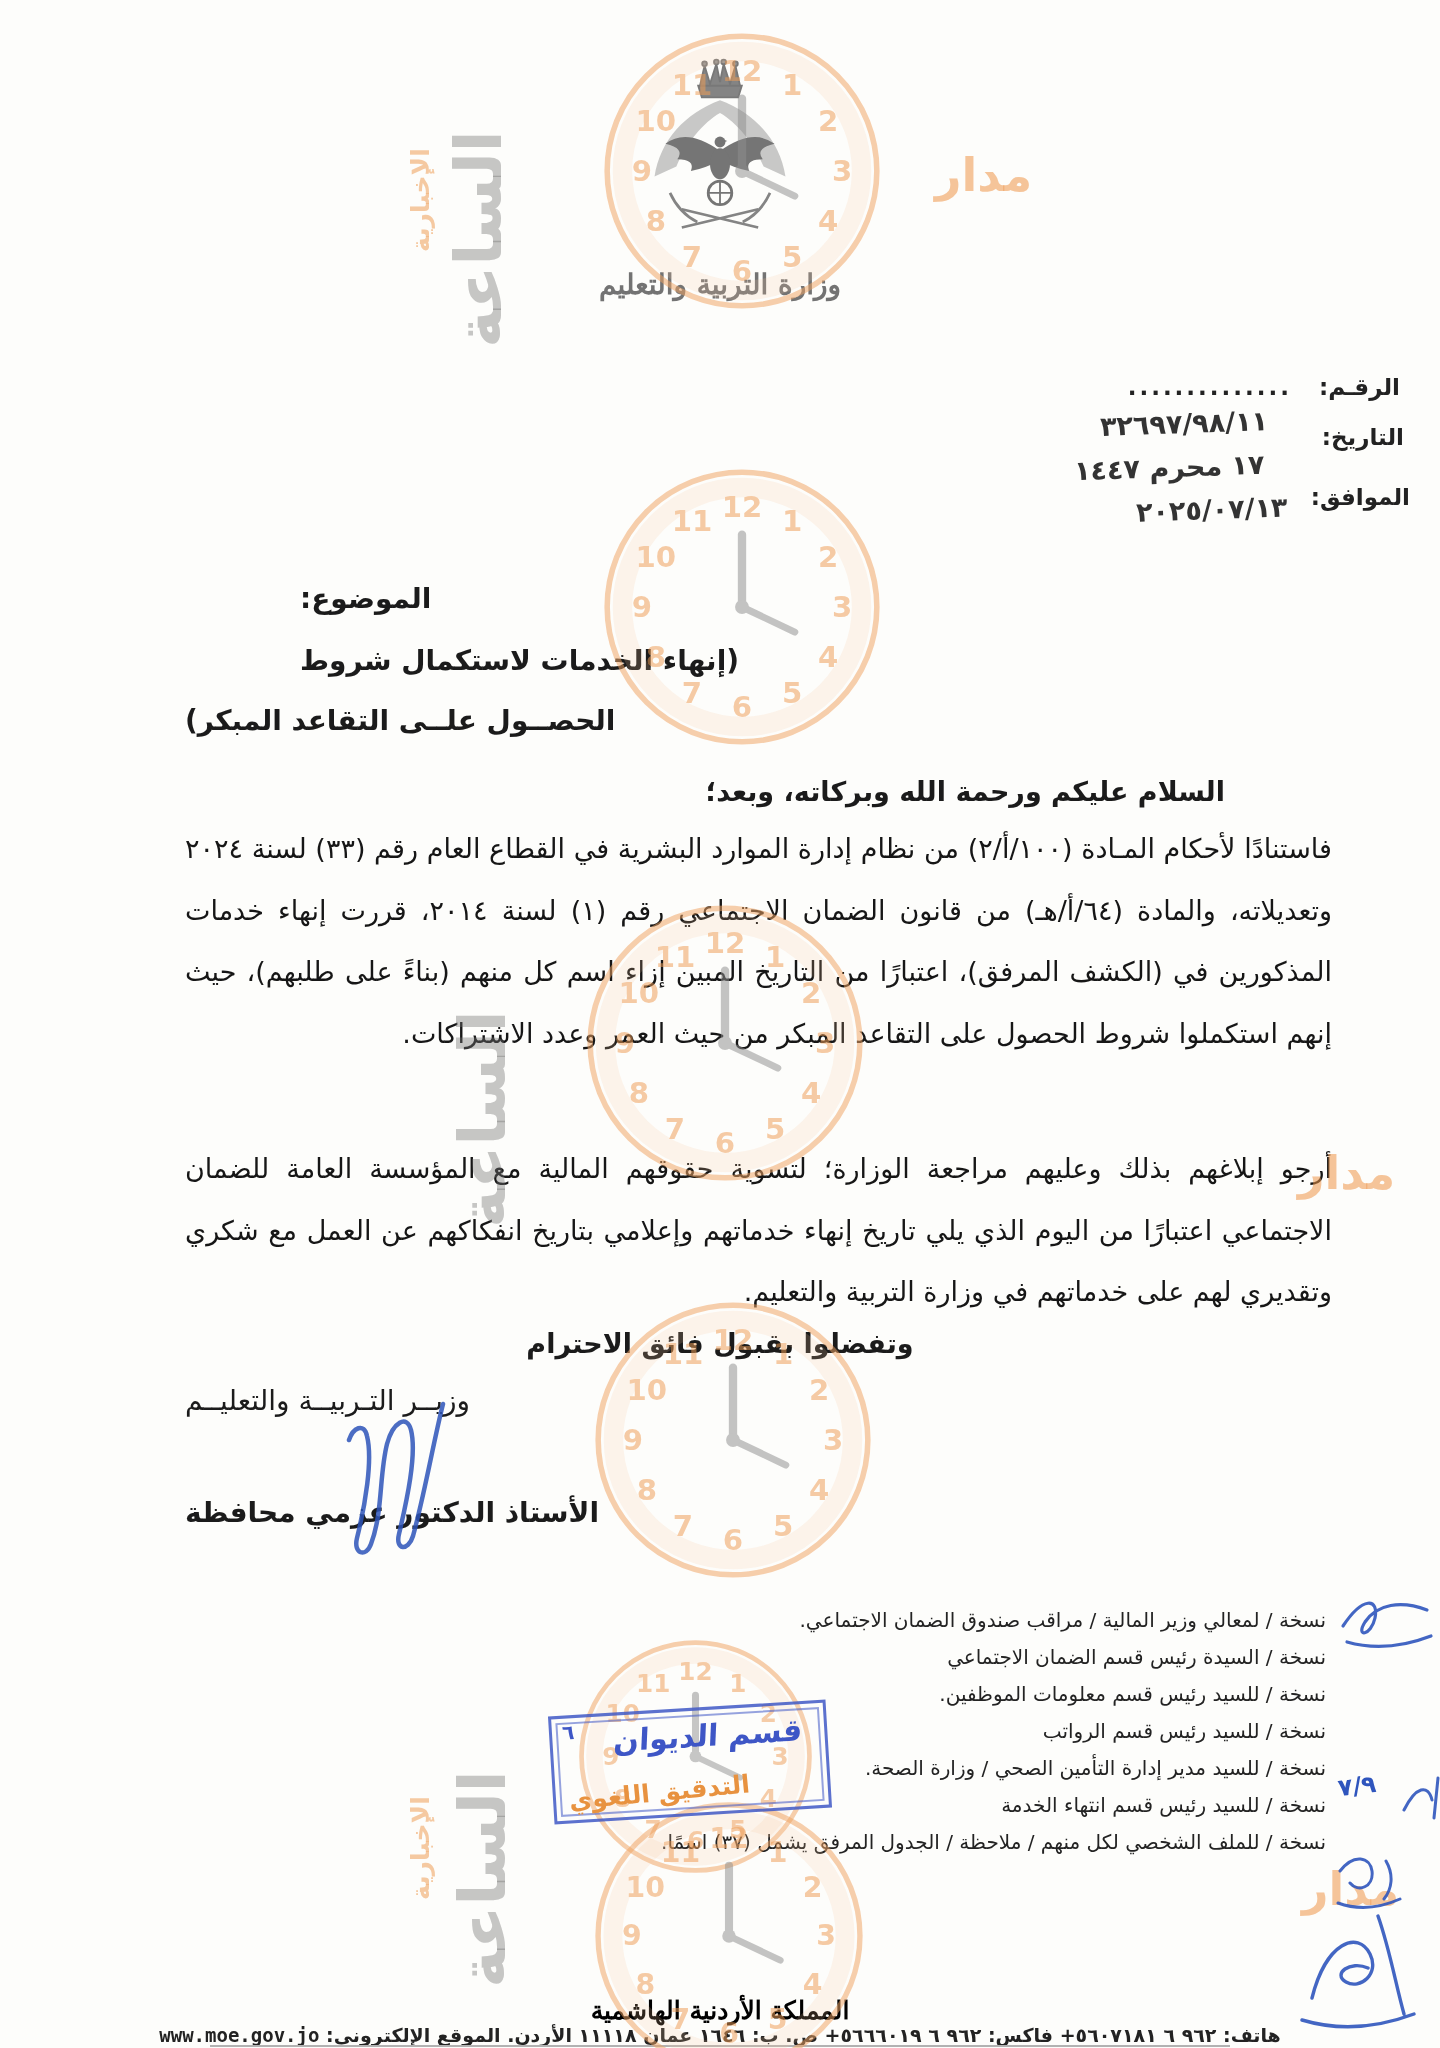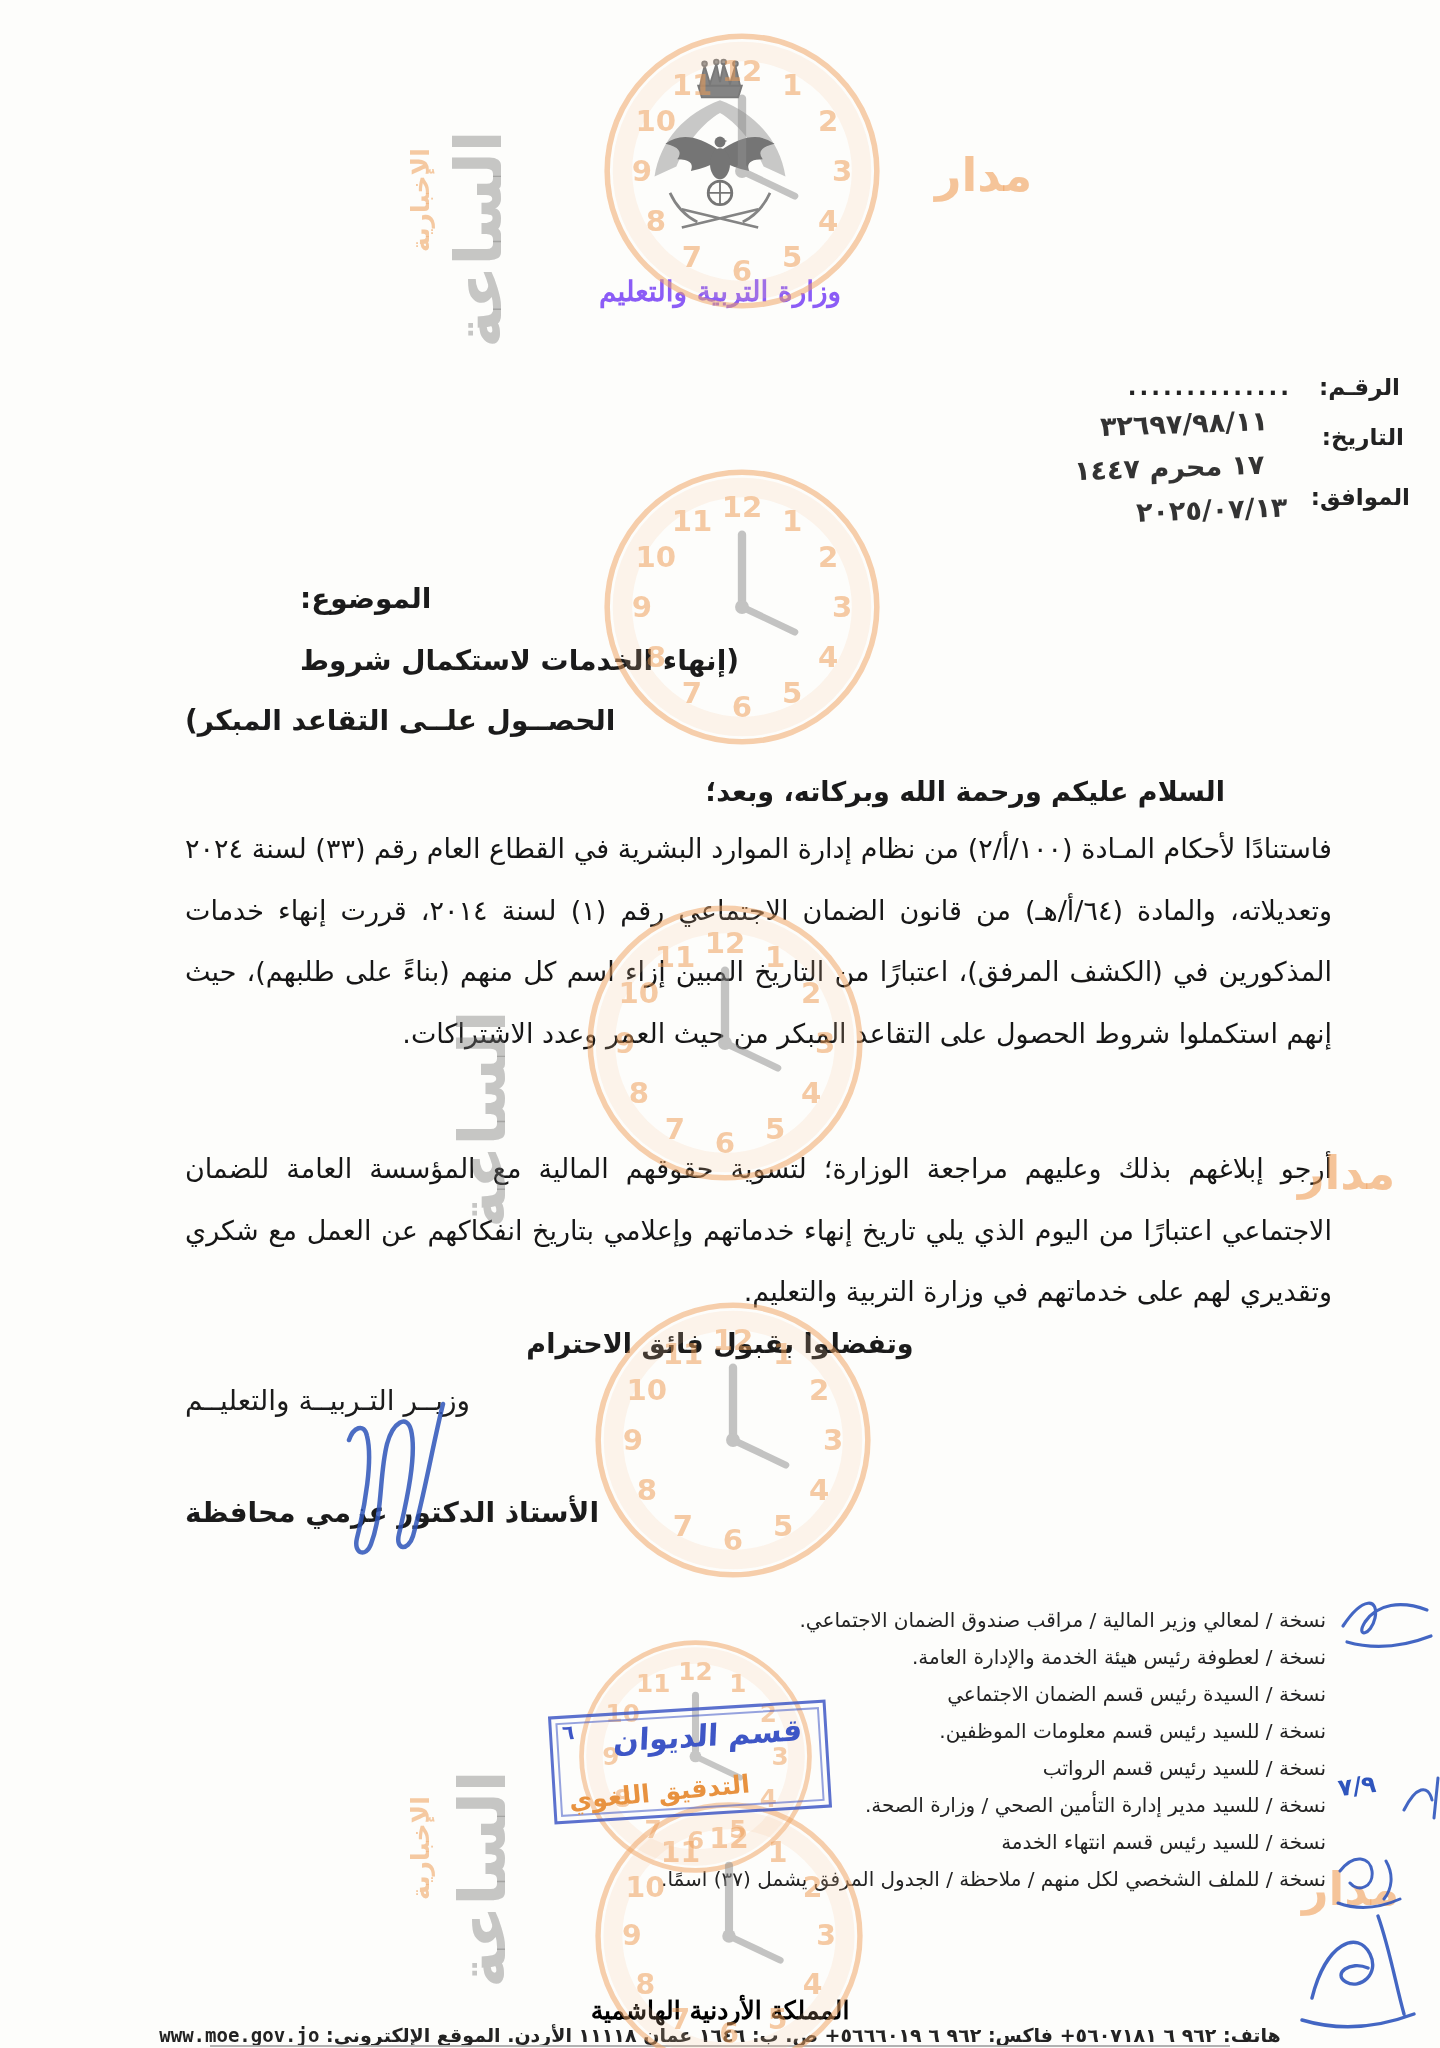--- a/index.html
+++ b/index.html
@@ -13,22 +13,22 @@
   .clock{position:absolute;opacity:.52;}
   .wm-text{position:absolute;font-weight:bold;white-space:nowrap;}
   .wm-madar{color:rgba(238,150,72,.55);font-size:46px;}
   .wm-saa{color:rgba(115,115,115,.40);font-size:64px;transform:rotate(-90deg);transform-origin:0 0;}
   .wm-akhbar{color:rgba(238,150,72,.5);font-size:25px;transform:rotate(-90deg);transform-origin:0 0;}
   
   .content{position:absolute;inset:0;z-index:1;}
   .ink{position:absolute;z-index:3;}
   .logo-block{position:absolute;top:52px;left:0;right:0;text-align:center;}
   .crest{opacity:.82;}
-  .ministry-name{margin-top:19px;font-family:"DejaVu Serif","Liberation Serif",serif;
-    font-size:28px;font-weight:bold;color:#8b5cf6;letter-spacing:1px;}
+  .ministry-name{margin-top:12px;font-family:"DejaVu Serif","Liberation Serif",serif;
+    font-size:28px;font-weight:bold;color:#737373;letter-spacing:1px;}
   .lab{position:absolute;font-weight:bold;font-size:23px;color:#222;white-space:nowrap;}
   .handw{position:absolute;font-size:27px;font-weight:600;color:#333;white-space:nowrap;
     letter-spacing:1px;transform:rotate(-2deg);}
   .addressee{position:absolute;top:452px;left:0;right:0;text-align:center;
     font-size:30px;font-weight:bold;}
   .subj{position:absolute;font-size:28px;font-weight:bold;white-space:nowrap;}
   .salutation{position:absolute;top:776px;right:215px;font-size:27px;font-weight:bold;white-space:nowrap;}
   .para{position:absolute;left:185px;right:108px;font-size:27px;line-height:2.28;
     text-align:justify;color:#161616;}
   .closing{position:absolute;top:1328px;left:0;right:0;text-align:center;
@@ -132,21 +132,20 @@
     <div class="salutation">السلام عليكم ورحمة الله وبركاته، وبعد؛</div>
     <div class="para" style="top:818px;">فاستنادًا لأحكام المـادة (١٠٠/أ/٢) من نظام إدارة الموارد البشرية في القطاع العام رقم (٣٣) لسنة ٢٠٢٤ وتعديلاته، والمادة (٦٤/أ/هـ) من قانون الضمان الاجتماعي رقم (١) لسنة ٢٠١٤، قررت إنهاء خدمات المذكورين في (الكشف المرفق)، اعتبارًا من التاريخ المبين إزاء اسم كل منهم (بناءً على طلبهم)، حيث إنهم استكملوا شروط الحصول على التقاعد المبكر من حيث العمر وعدد الاشتراكات.</div>
     <div class="para" style="top:1138px;">أرجو إبلاغهم بذلك وعليهم مراجعة الوزارة؛ لتسوية حقوقهم المالية مع المؤسسة العامة للضمان الاجتماعي اعتبارًا من اليوم الذي يلي تاريخ إنهاء خدماتهم وإعلامي بتاريخ انفكاكهم عن العمل مع شكري وتقديري لهم على خدماتهم في وزارة التربية والتعليم.</div>
     <div class="closing">وتفضلوا بقبول فائق الاحترام</div>
 
     <div class="sig-title">وزيــر التـربيــة والتعليــم</div>
     <div class="sig-name">الأستاذ الدكتور عزمي محافظة</div>
 
     <div class="cc">
       <div>نسخة / لمعالي وزير المالية / مراقب صندوق الضمان الاجتماعي.</div>
-      <div>نسخة / لعطوفة رئيس هيئة الخدمة والإدارة العامة.</div>
       <div>نسخة / السيدة رئيس قسم الضمان الاجتماعي</div>
       <div>نسخة / للسيد رئيس قسم معلومات الموظفين.</div>
       <div>نسخة / للسيد رئيس قسم الرواتب</div>
       <div>نسخة / للسيد مدير إدارة التأمين الصحي / وزارة الصحة.</div>
       <div>نسخة / للسيد رئيس قسم انتهاء الخدمة</div>
       <div>نسخة / للملف الشخصي لكل منهم / ملاحظة / الجدول المرفق يشمل (٣٧) اسمًا.</div>
     </div>
 
     <div class="footer-kingdom">المملكة الأردنية الهاشمية</div>
     <div class="footer-contact">

